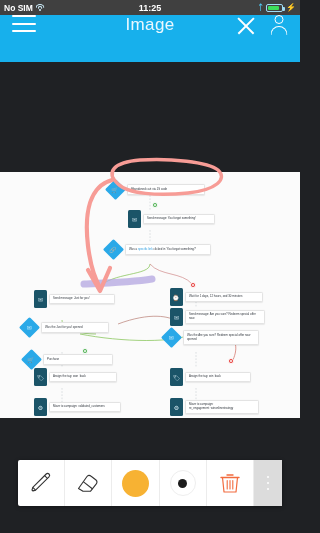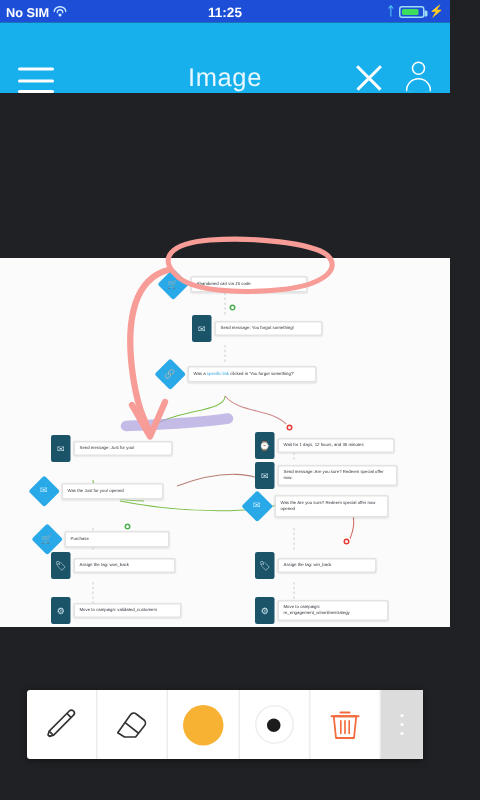--- a/index.html
+++ b/index.html
@@ -7,42 +7,42 @@
   body {
     font-family:"Liberation Sans", sans-serif;
     background:#1f2124;
     -webkit-font-smoothing:antialiased;
   }
   .phone { position:relative; width:300px; height:533px; background:#1f2124; overflow:hidden; }
 
   
   .statusbar {
     position:absolute; top:0; left:0; width:300px; height:15px;
-    background:#1d4ed8; color:#fff; font-size:8.5px; font-weight:bold;
+    background:#404040; color:#fff; font-size:8.5px; font-weight:bold;
     display:flex; align-items:center; padding:0 4px;
   }
   .sb-left { display:flex; align-items:center; gap:3px; }
   .sb-center { position:absolute; left:0; right:0; text-align:center; font-size:9px; font-weight:bold; }
   .sb-right { margin-left:auto; display:flex; align-items:center; gap:3px; position:relative; z-index:2; }
   .wifi-ic { width:9px; height:7px; position:relative; display:inline-block; }
   .wifi-ic i { position:absolute; left:50%; transform:translateX(-50%); border:1px solid #cfeffc; border-bottom:none;
                border-radius:50% 50% 0 0 / 100% 100% 0 0; }
   .wifi-ic i:nth-child(1){ width:9px; height:4px; top:0; }
   .wifi-ic i:nth-child(2){ width:5px; height:3px; top:2px; }
   .wifi-dot { position:absolute; bottom:0; left:50%; transform:translateX(-50%); width:2px; height:2px; background:#cfeffc; border-radius:50%; }
   .bt-ic { font-size:8px; color:#4fc6f0; line-height:1; }
   .batt { width:17px; height:8px; border:1px solid #9fdcf5; border-radius:2px; padding:1px; position:relative; }
   .batt::after { content:""; position:absolute; right:-3px; top:2px; width:2px; height:4px; background:#9fdcf5; border-radius:0 1px 1px 0; }
   .batt span { display:block; height:100%; width:86%; background:#3ddc5c; border-radius:1px; }
   .bolt { font-size:8px; color:#9fdcf5; line-height:1; }
 
   
   .navbar {
     position:absolute; top:15px; left:0; width:300px; height:47px;
-    background:#17b0ec; display:flex; align-items:flex-end; padding:0 12px;
+    background:#17b0ec; display:flex; align-items:flex-start; padding:0 12px;
   }
   .hamburger { width:24px; height:17px; display:flex; flex-direction:column; justify-content:space-between; cursor:pointer; }
   .hamburger i { display:block; height:2px; background:#fff; border-radius:1px; }
   .nav-title { position:absolute; left:0; right:0; text-align:center; color:#eaf8ff; font-size:17px; font-weight:300; letter-spacing:.4px; }
   .nav-right { margin-left:auto; display:flex; align-items:center; gap:13px; position:relative; z-index:2; }
   .icon-x { width:20px; height:20px; position:relative; cursor:pointer; }
   .icon-x i { position:absolute; top:9px; left:-1px; width:22px; height:1.6px; background:#fff; }
   .icon-x i:first-child { transform:rotate(45deg); }
   .icon-x i:last-child  { transform:rotate(-45deg); }
   .icon-person { width:19px; height:21px; position:relative; cursor:pointer; }

